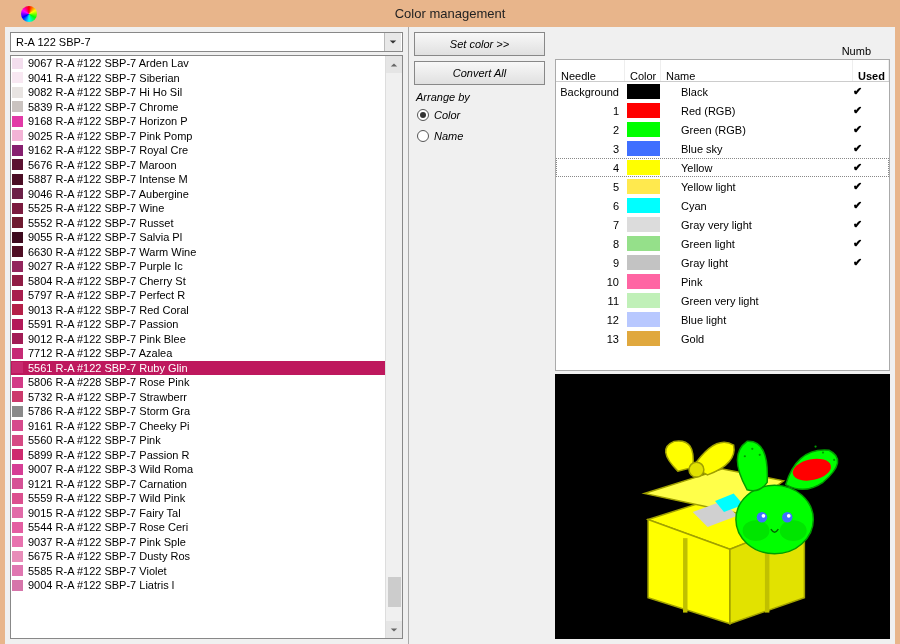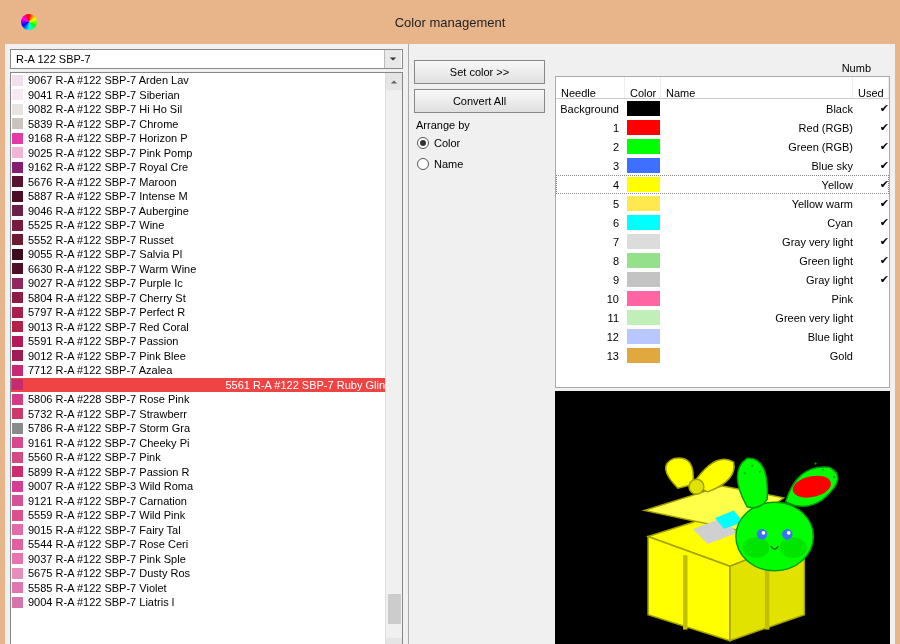--- a/index.html
+++ b/index.html
@@ -1,53 +1,53 @@
 <!DOCTYPE html>
 <html><head>
 <meta charset="utf-8">
 <style>
 * { box-sizing: border-box; margin: 0; padding: 0; font-family: Tahoma, Arial, sans-serif; font-size: 11px; }
 body { background: #e8b58b; width: 900px; height: 644px; overflow: hidden; }
-.titlebar { height: 44px; display: flex; align-items: center; background: #e8b58b; position: relative; padding-left: 17px; }
+.titlebar { height: 27px; display: flex; align-items: center; background: #e8b58b; position: relative; padding-left: 17px; }
 .title-icon { width: 16px; height: 16px; margin-left: 4px; border-radius: 50%; background: conic-gradient(red, yellow, lime, cyan, blue, magenta, red); }
 .title-text { position: absolute; left: 50%; transform: translateX(-50%); font-size: 13px; color: #222; }
 .body-wrap { display: flex; height: 617px; background: #f0f0f0; margin: 0 5px; }
 .left-pane { width: 404px; display: flex; flex-direction: column; border-right: 1px solid #aaa; }
 .dd-row { padding: 5px 5px 3px 5px; }
 .dd { width: 100%; height: 20px; border: 1px solid #888; background: #fff; position: relative; display: flex; align-items: center; padding: 0 5px; }
 .dd-arrow { position: absolute; right: 1px; top: 0; width: 17px; height: 18px; background: #e8e8e8; border-left: 1px solid #bbb; display: flex; align-items: center; justify-content: center; }
 .palette-wrap { flex: 1; display: flex; overflow: hidden; margin: 0 5px 5px 5px; border: 1px solid #888; background: #fff; }
 .palette-list { flex: 1; overflow: hidden; }
 .scrollbar-track { width: 17px; background: #f0f0f0; border-left: 1px solid #ddd; position: relative; }
 .scroll-arrow { width: 100%; height: 17px; background: #e5e5e5; position: absolute; display: flex; align-items: center; justify-content: center; }
 .scroll-thumb { width: 13px; height: 30px; background: #ccc; position: absolute; left: 2px; top: 521px; }
 .prow { height: 14.5px; display: flex; align-items: center; white-space: nowrap; overflow: hidden; }
-.prow.sel { background: #ef4444; color: #fff; justify-content: space-between; }
+.prow.sel { background: #be185d; color: #fff; }
 .psw { width: 11px; height: 11px; margin: 0 5px 0 1px; flex-shrink: 0; }
-.mid-pane { width: 141px; padding: 16px 5px; }
+.mid-pane { width: 141px; padding: 5px 5px; font-style: italic; }
 .btn { width: 100%; height: 24px; border: 1px solid #888; background: linear-gradient(#f8f8f8,#e0e0e0); margin-bottom: 5px; display: flex; align-items: center; justify-content: center; }
 .grp-label { margin: 6px 2px 6px 2px; }
 .radio-row { display: flex; align-items: center; margin: 4px 2px 9px 3px; }
 .radio-icon { width: 12px; height: 12px; border: 1px solid #555; border-radius: 50%; margin-right: 5px; position: relative; background: #fff; }
 .radio-icon.checked::after { content: ""; position: absolute; width: 6px; height: 6px; background: #333; border-radius: 50%; left: 2px; top: 2px; }
 .right-pane { flex: 1; display: flex; flex-direction: column; }
 .top-right-row { height: 32px; display: flex; align-items: flex-end; justify-content: flex-end; padding: 0 24px 2px 0; }
 .table-wrap { flex: 1; overflow: hidden; background: #fff; border: 1px solid #aaa; margin: 0 5px 3px 5px; }
 .thead { display: flex; height: 22px; border-bottom: 1px solid #ccc; background: #fff; }
 .thead div { border-right: 1px solid #eee; padding: 10px 5px; }
 .tcell-needle { width: 69px; text-align: left; }
 .tcell-color { width: 36px; }
 .tcell-name { flex: 1; }
-.tcell-used { width: 36px; text-align: right; }
+.tcell-used { width: 36px; text-align: left; font-weight: bold; }
 .trow { display: flex; height: 19px; align-items: center; }
 .trow.selfocus { outline: 1px dotted #888; outline-offset: -1px; }
 .trow .tcell-needle { padding-right: 6px; text-align: right; width: 69px; }
 .trow .swatch { width: 33px; height: 15px; }
 .trow .tcell-color { width: 36px; display:flex; justify-content:center; }
-.trow .tcell-name { flex: 1; padding-left: 12px; text-align: right; }
+.trow .tcell-name { flex: 1; padding-left: 20px; }
 .preview { height: 265px; background: #000; margin: 0 5px 5px 5px; display: flex; align-items: center; justify-content: center; overflow: hidden; }
 .preview svg { width: 100%; height: 100%; }
 .arrow-svg { width: 8px; height: 8px; }
 </style>
 </head>
 <body>
 
 <div class="titlebar">
   <div class="title-icon"></div>
   <div class="title-text">Color management</div>
@@ -301,21 +301,21 @@
               <div class="swatch" style="background: rgb(255, 255, 0);"></div>
             </div>
             <div class="tcell-name">Yellow</div>
             <div class="tcell-used">✔</div>
           </div>
           <div class="trow">
             <div class="tcell-needle">5</div>
             <div class="tcell-color">
               <div class="swatch" style="background: rgb(255, 233, 78);"></div>
             </div>
-            <div class="tcell-name">Yellow warm</div>
+            <div class="tcell-name">Yellow light</div>
             <div class="tcell-used">✔</div>
           </div>
           <div class="trow">
             <div class="tcell-needle">6</div>
             <div class="tcell-color">
               <div class="swatch" style="background: rgb(0, 255, 255);"></div>
             </div>
             <div class="tcell-name">Cyan</div>
             <div class="tcell-used">✔</div>
           </div>

